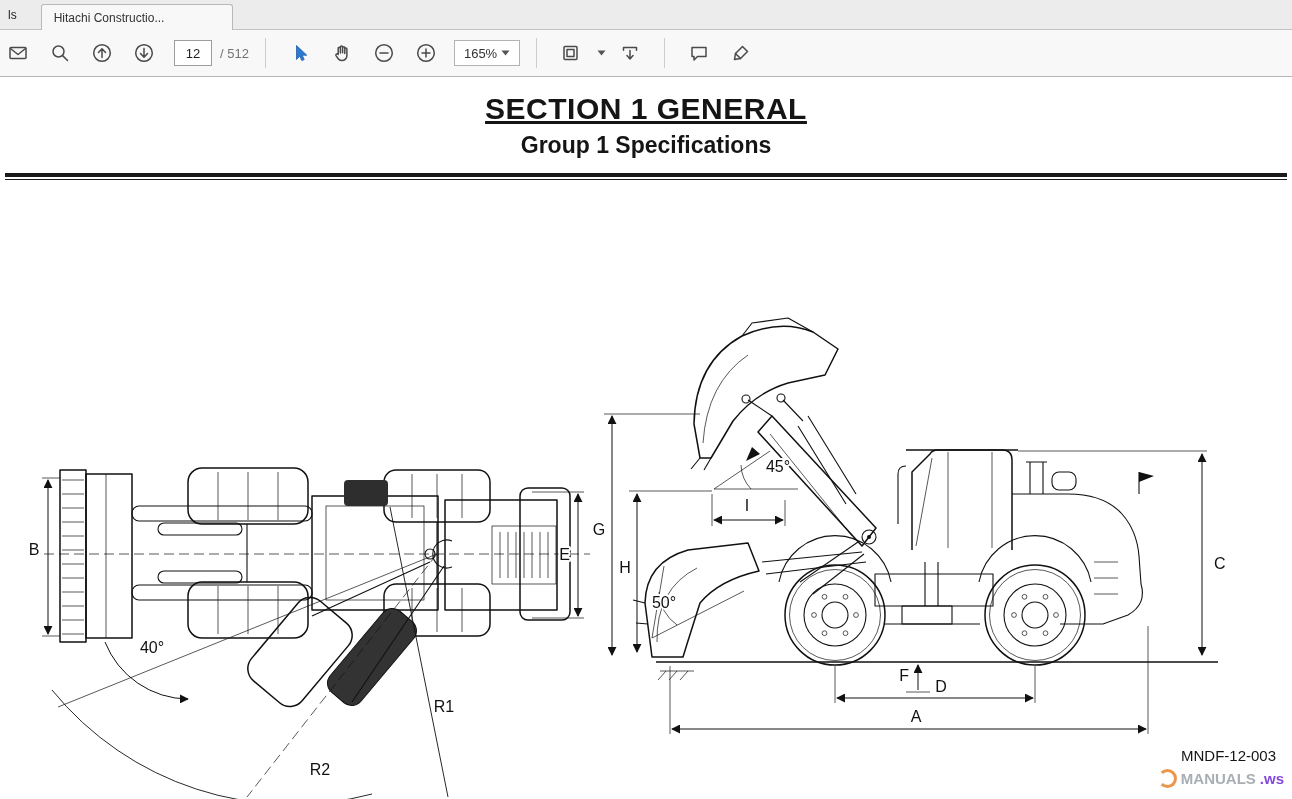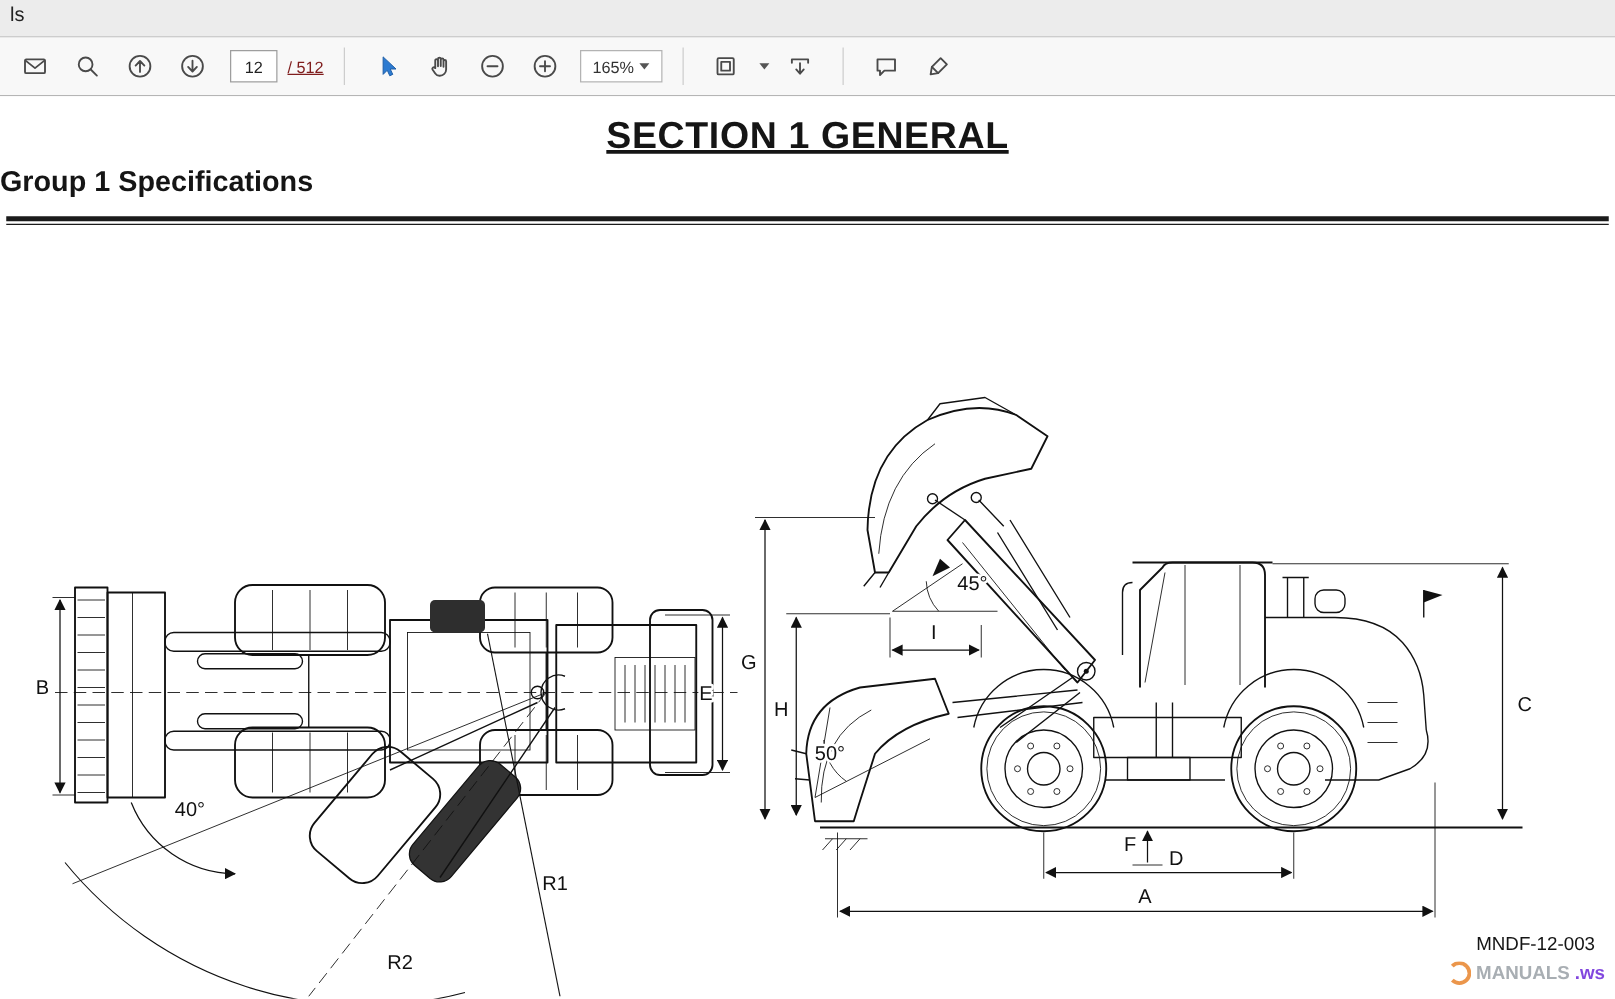--- a/index.html
+++ b/index.html
@@ -5,57 +5,57 @@
   html,body{margin:0;padding:0;}
   body{
     width:1292px;height:799px;overflow:hidden;background:#fff;
     font-family:"Liberation Sans",sans-serif;color:#222;
   }
   
   .tabbar{
     height:29px;background:#ececec;border-bottom:1px solid #c2c2c2;
     display:flex;align-items:flex-end;
   }
-  .tab-partial{font-size:16px;color:#222;padding:0 6px 7px 8px;cursor:pointer;}
+  .tab-partial{font-size:12px;color:#222;padding:0 6px 7px 8px;cursor:pointer;}
   .doc-tab{
     height:25px;background:#f8f8f8;border:1px solid #b9b9b9;border-bottom:none;
     border-radius:3px 3px 0 0;display:flex;align-items:center;
     padding:0 30px 0 12px;font-size:12px;color:#333;min-width:148px;
     margin-left:18px;position:relative;top:1px;cursor:pointer;white-space:nowrap;
   }
   
   .toolbar{
     height:46px;background:#f8f8f8;border-bottom:1px solid #b5b5b5;
-    display:flex;align-items:center;padding-left:10px;gap:6px;
+    display:flex;align-items:center;gap:6px;
   }
   .tb{
     width:36px;height:32px;display:flex;align-items:center;justify-content:center;
     background:transparent;border:none;border-radius:3px;cursor:pointer;padding:0;
   }
   .tb svg{display:block;}
   .ic{stroke:#4a4a4a;fill:none;stroke-width:1.5;stroke-linecap:round;stroke-linejoin:round;}
   .sep{width:1px;height:30px;background:#cdcdcd;margin:0 10px;flex:none;}
   .page-group{display:flex;align-items:center;margin-left:6px;}
   .page-input{
     width:32px;height:22px;border:1px solid #9e9e9e;background:#fff;
     text-align:center;font-size:13px;font-family:"Liberation Sans",sans-serif;color:#222;
   }
-  .page-total{font-size:13px;color:#7f1d1d;margin-left:8px;white-space:nowrap;text-decoration:underline;}
+  .page-total{font-size:13px;color:#737373;margin-left:8px;white-space:nowrap;}
   .zoom-box{
     display:flex;align-items:center;gap:4px;border:1px solid #b3b3b3;background:#fff;
     height:24px;padding:0 9px;font-size:13px;color:#333;margin-left:4px;cursor:pointer;
   }
   .mini-caret{margin-left:2px;cursor:pointer;}
   
   .page{position:relative;height:723px;background:#fff;}
   .h1{
     margin:0;padding-top:15px;text-align:center;font-size:30px;font-weight:bold;
     color:#151515;letter-spacing:.5px;text-decoration:underline;
   }
-  .h2{margin:6px 0 0;font-size:23px;font-weight:bold;color:#151515;}
+  .h2{margin:6px 0 0;text-align:center;font-size:23px;font-weight:bold;color:#151515;}
   .rule{margin:14px 5px 0 5px;border-top:4px solid #1b1b1b;border-bottom:1px solid #1b1b1b;height:2px;}
   .h3{margin:24px 0 0 8px;font-size:23px;font-weight:bold;color:#151515;}
   .diagram{position:absolute;left:0;top:205px;width:1292px;height:519px;}
   .figcode{position:absolute;right:16px;top:670px;font-size:15px;color:#151515;}
   .watermark{
     position:absolute;right:8px;top:692px;display:flex;align-items:center;gap:4px;
     font-size:15px;font-weight:bold;opacity:.85;
   }
   .wm-swirl{
     width:13px;height:13px;border:3px solid #e8842c;border-left-color:transparent;
@@ -76,20 +76,23 @@
     paint-order:stroke;stroke:#fff;stroke-width:4px;stroke-linejoin:round;font-style:normal;
   }
 </style>
 </head>
 <body>
 
 <div>
 
   <div class="tabbar">
     <span class="tab-partial">ls</span>
+    <div class="doc-tab">
+      <span>Hitachi Constructio...</span>
+    </div>
   </div>
 
   <div class="toolbar">
 
     <button class="tb">
       <svg class="ic" width="20" height="20" viewBox="0 0 20 20">
         <rect x="2" y="4.5" width="16" height="11" rx="1"></rect>
         <path d="M2.5 5.5 L10 11.5 L17.5 5.5"></path>
       </svg>
     </button>

